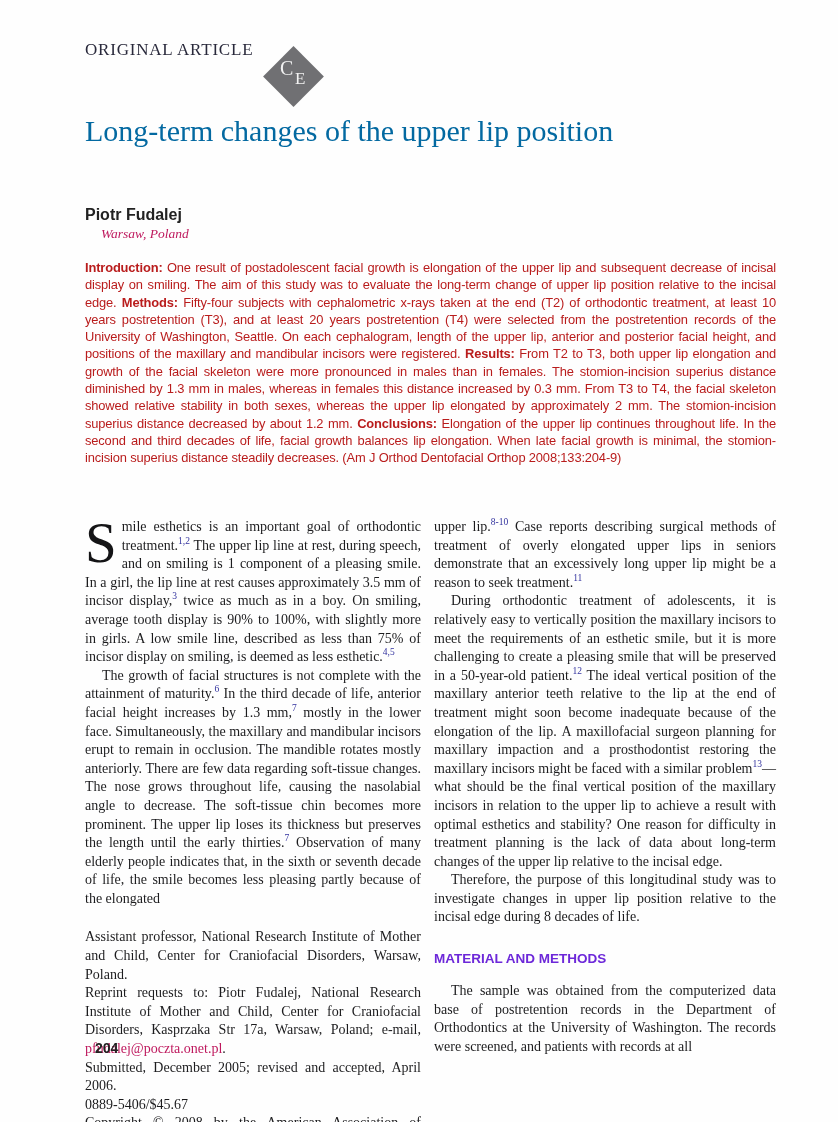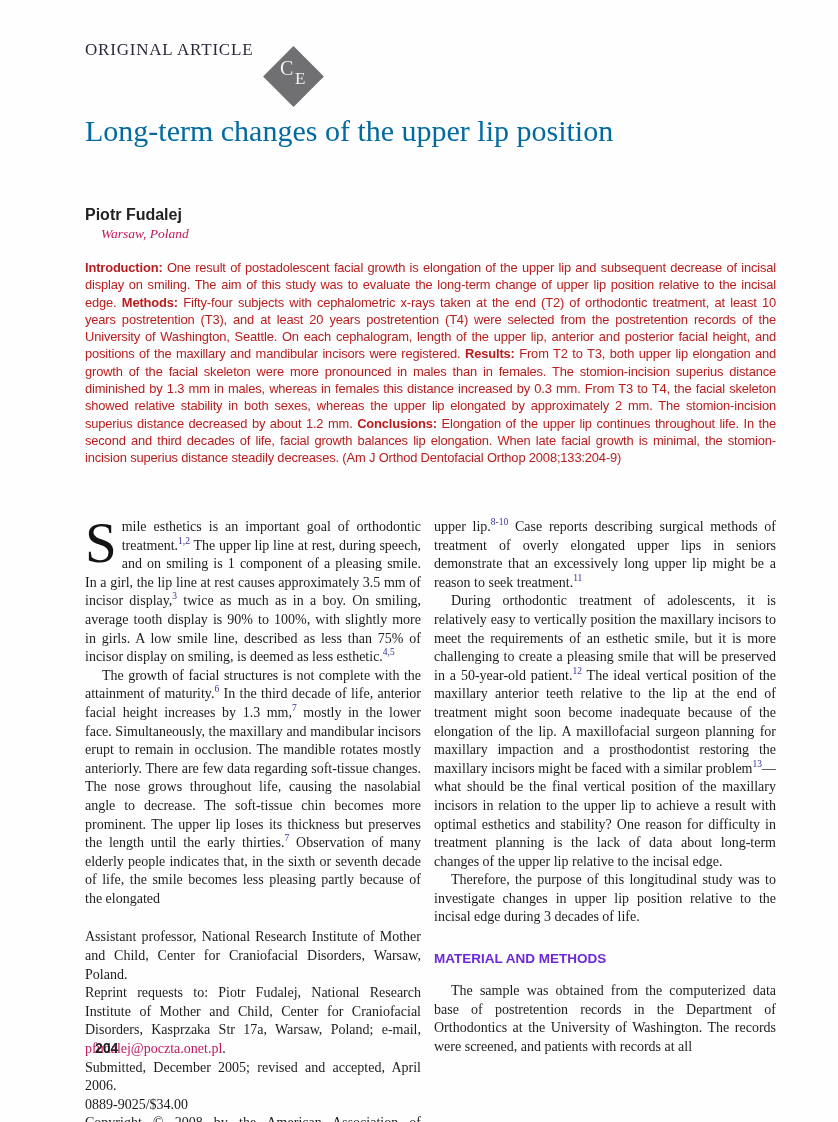--- a/index.html
+++ b/index.html
@@ -89,30 +89,30 @@
 
     <div class="columns">
       <div class="col-left body-text">
         <p><span class="dropcap">S</span><span>mile esthetics is an important goal of orthodontic treatment.<sup class="ref">1,2</sup> The upper lip line at rest, during speech, and on smiling is 1 component of a pleasing smile. In a girl, the lip line at rest causes approximately 3.5 mm of incisor display,<sup class="ref">3</sup> twice as much as in a boy. On smiling, average tooth display is 90% to 100%, with slightly more in girls. A low smile line, described as less than 75% of incisor display on smiling, is deemed as less esthetic.<sup class="ref">4,5</sup></span></p>
         <p class="indent">The growth of facial structures is not complete with the attainment of maturity.<sup class="ref">6</sup> In the third decade of life, anterior facial height increases by 1.3 mm,<sup class="ref">7</sup> mostly in the lower face. Simultaneously, the maxillary and mandibular incisors erupt to remain in occlusion. The mandible rotates mostly anteriorly. There are few data regarding soft-tissue changes. The nose grows throughout life, causing the nasolabial angle to decrease. The soft-tissue chin becomes more prominent. The upper lip loses its thickness but preserves the length until the early thirties.<sup class="ref">7</sup> Observation of many elderly people indicates that, in the sixth or seventh decade of life, the smile becomes less pleasing partly because of the elongated</p>
 
         <div class="footnotes">
           <p>Assistant professor, National Research Institute of Mother and Child, Center for Craniofacial Disorders, Warsaw, Poland.</p>
           <p>Reprint requests to: Piotr Fudalej, National Research Institute of Mother and Child, Center for Craniofacial Disorders, Kasprzaka Str 17a, Warsaw, Poland; e-mail, <a class="email-link">pfudalej@poczta.onet.pl</a>.</p>
           <p>Submitted, December 2005; revised and accepted, April 2006.</p>
-          <p>0889-9025/$34.00</p>
+          <p>0889-5406/$45.67</p>
           <p>Copyright © 2008 by the American Association of Orthodontists.</p>
 
         </div>
       </div>
 
       <div class="col-right body-text">
         <p>upper lip.<sup class="ref">8-10</sup> Case reports describing surgical methods of treatment of overly elongated upper lips in seniors demonstrate that an excessively long upper lip might be a reason to seek treatment.<sup class="ref">11</sup></p>
         <p class="indent">During orthodontic treatment of adolescents, it is relatively easy to vertically position the maxillary incisors to meet the requirements of an esthetic smile, but it is more challenging to create a pleasing smile that will be preserved in a 50-year-old patient.<sup class="ref">12</sup> The ideal vertical position of the maxillary anterior teeth relative to the lip at the end of treatment might soon become inadequate because of the elongation of the lip. A maxillofacial surgeon planning for maxillary impaction and a prosthodontist restoring the maxillary incisors might be faced with a similar problem<sup class="ref">13</sup>—what should be the final vertical position of the maxillary incisors in relation to the upper lip to achieve a result with optimal esthetics and stability? One reason for difficulty in treatment planning is the lack of data about long-term changes of the upper lip relative to the incisal edge.</p>
-        <p class="indent">Therefore, the purpose of this longitudinal study was to investigate changes in upper lip position relative to the incisal edge during 3 decades of life.</p>
+        <p class="indent">Therefore, the purpose of this longitudinal study was to investigate changes in upper lip position relative to the incisal edge during 8 decades of life.</p>
         <div class="section-heading">MATERIAL AND METHODS</div>
         <p class="indent">The sample was obtained from the computerized data base of postretention records in the Department of Orthodontics at the University of Washington. The records were screened, and patients with records at all</p>
       </div>
     </div>
 
     <div class="page-number">204</div>
   </div>
 </div>
 
 </body></html>

